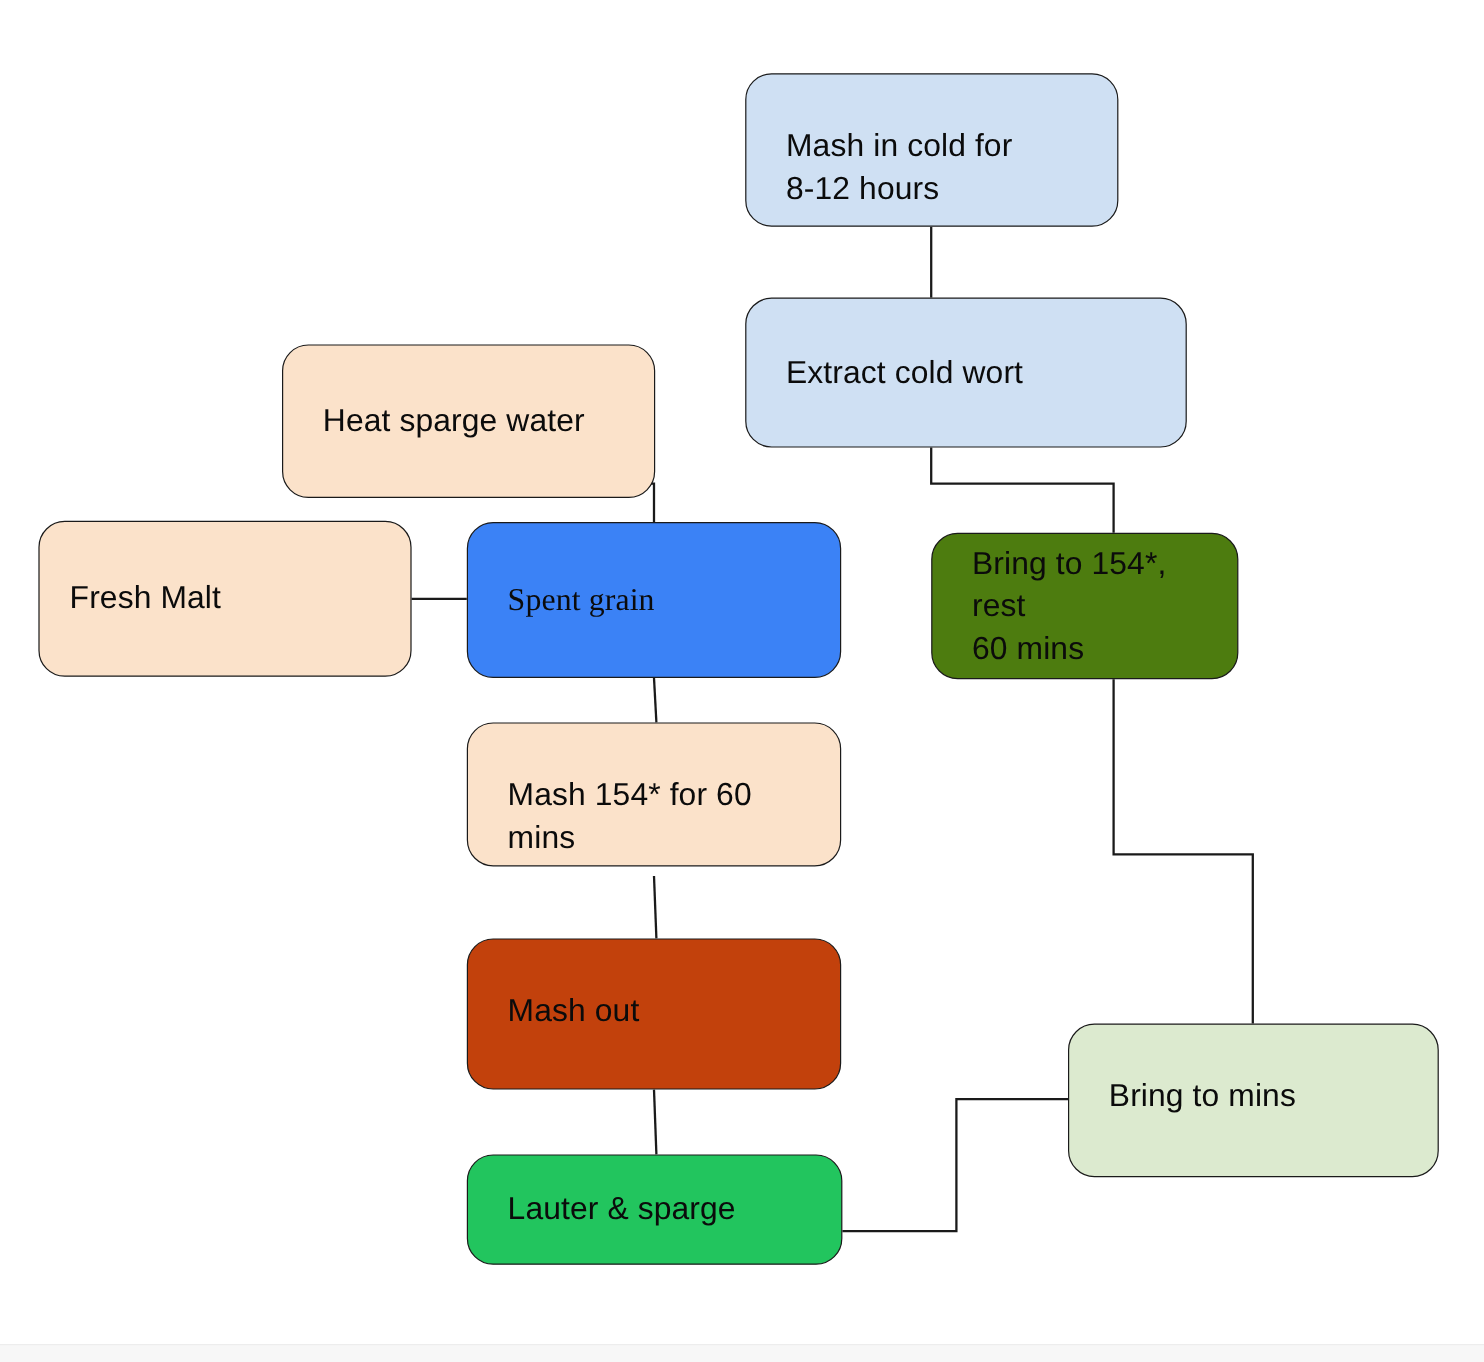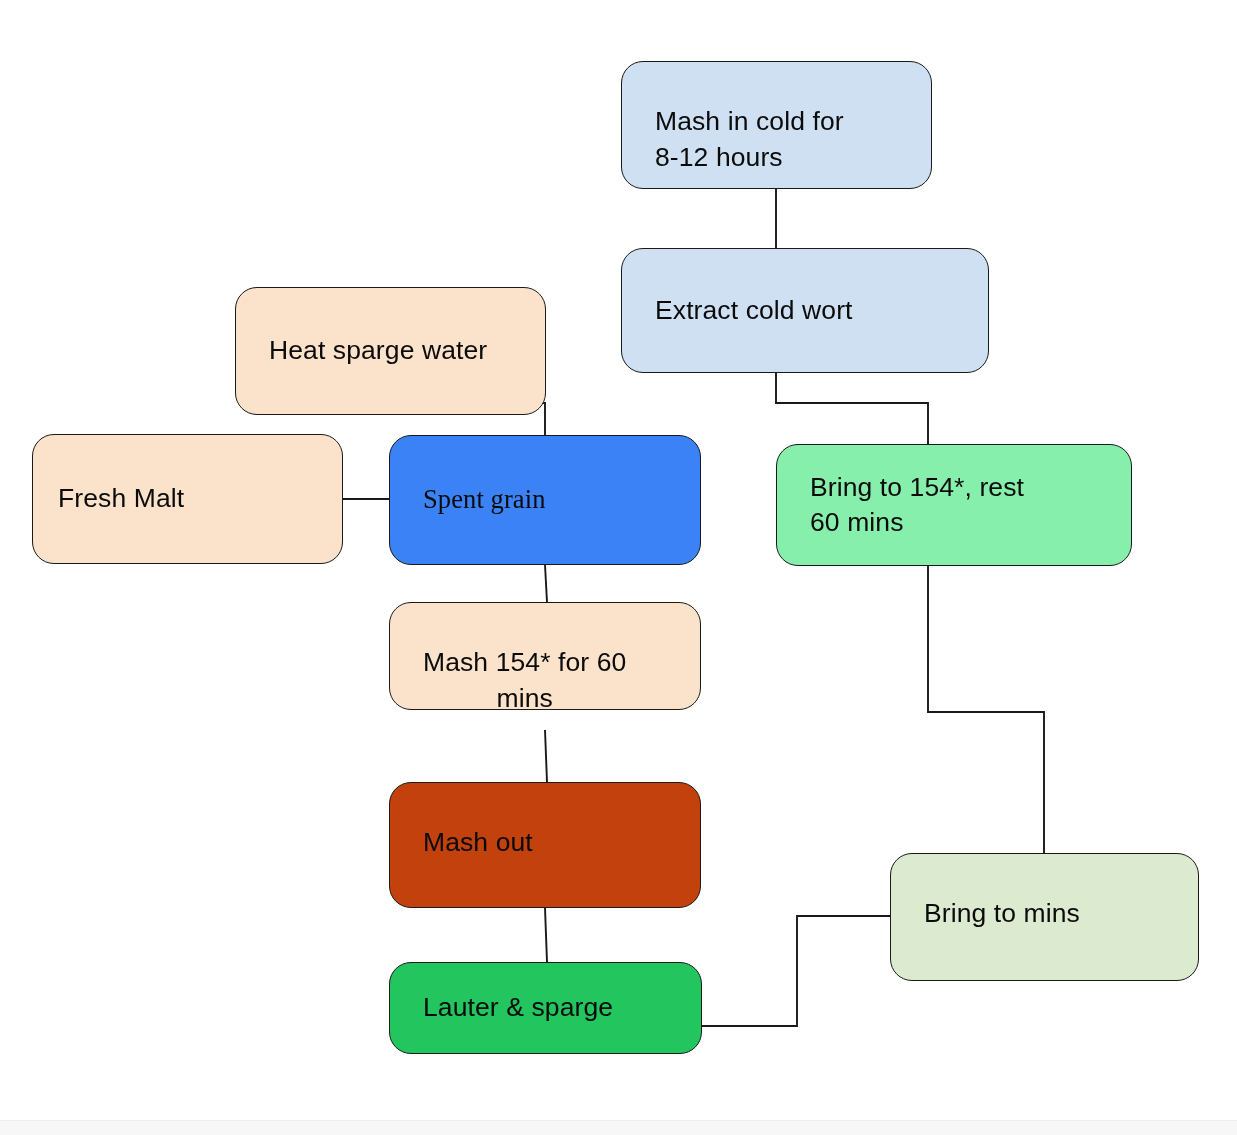--- a/index.html
+++ b/index.html
@@ -77,22 +77,22 @@
       <polyline points="928,566 928,712 1044,712 1044,853" fill="none" stroke="#1a1a1a" stroke-width="1.9" stroke-linejoin="miter" stroke-linecap="butt"></polyline>
       <polyline points="702,1026 797,1026 797,916 890,916" fill="none" stroke="#1a1a1a" stroke-width="1.9" stroke-linejoin="miter" stroke-linecap="butt"></polyline>
     </svg>
   <div id="node-layer">
       <div class="node top-text" style="left: 621px; top: 61px; width: 311px; height: 128px; background: rgb(207, 224, 243);">Mash in cold for
 8-12 hours</div>
       <div class="node" style="left: 621px; top: 248px; width: 368px; height: 125px; background: rgb(207, 224, 243);">Extract cold wort</div>
       <div class="node" style="left: 235px; top: 243px; width: 311px; height: 128px; background: rgb(251, 226, 202); margin-top: 44px;">Heat sparge water</div>
       <div class="node" style="left: 32px; top: 434px; width: 311px; height: 130px; background: rgb(251, 226, 202); padding-left: 25px;">Fresh Malt</div>
       <div class="node" style="left: 389px; top: 435px; width: 312px; height: 130px; background: #3b82f6; font-family: Liberation Serif, serif;">Spent grain</div>
-      <div class="node" style="left: 776px; top: 444px; width: 356px; height: 122px; background: #86efac;">Bring to 154*, rest
+      <div class="node" style="left: 776px; top: 444px; width: 256px; height: 122px; background: #4d7c0f;">Bring to 154*, rest
 60 mins</div>
-      <div class="node top-text" style="left: 389px; top: 602px; width: 312px; height: 108px; background: rgb(251, 226, 202); text-align: center;">Mash 154* for 60
+      <div class="node top-text" style="left: 389px; top: 602px; width: 312px; height: 120px; background: rgb(251, 226, 202);">Mash 154* for 60
 mins</div>
       <div class="node top-text" style="left: 389px; top: 782px; width: 312px; height: 126px; background: #c2410c;">Mash out</div>
       <div class="node" style="left: 389px; top: 962px; width: 313px; height: 92px; background: #22c55e;">Lauter &amp; sparge</div>
       <div class="node top-text" style="left: 890px; top: 853px; width: 309px; height: 128px; background: rgb(220, 234, 207);">Bring to mins</div>
     </div>
   <div class="footer-strip"></div>
 </div>
 
 </body></html>

